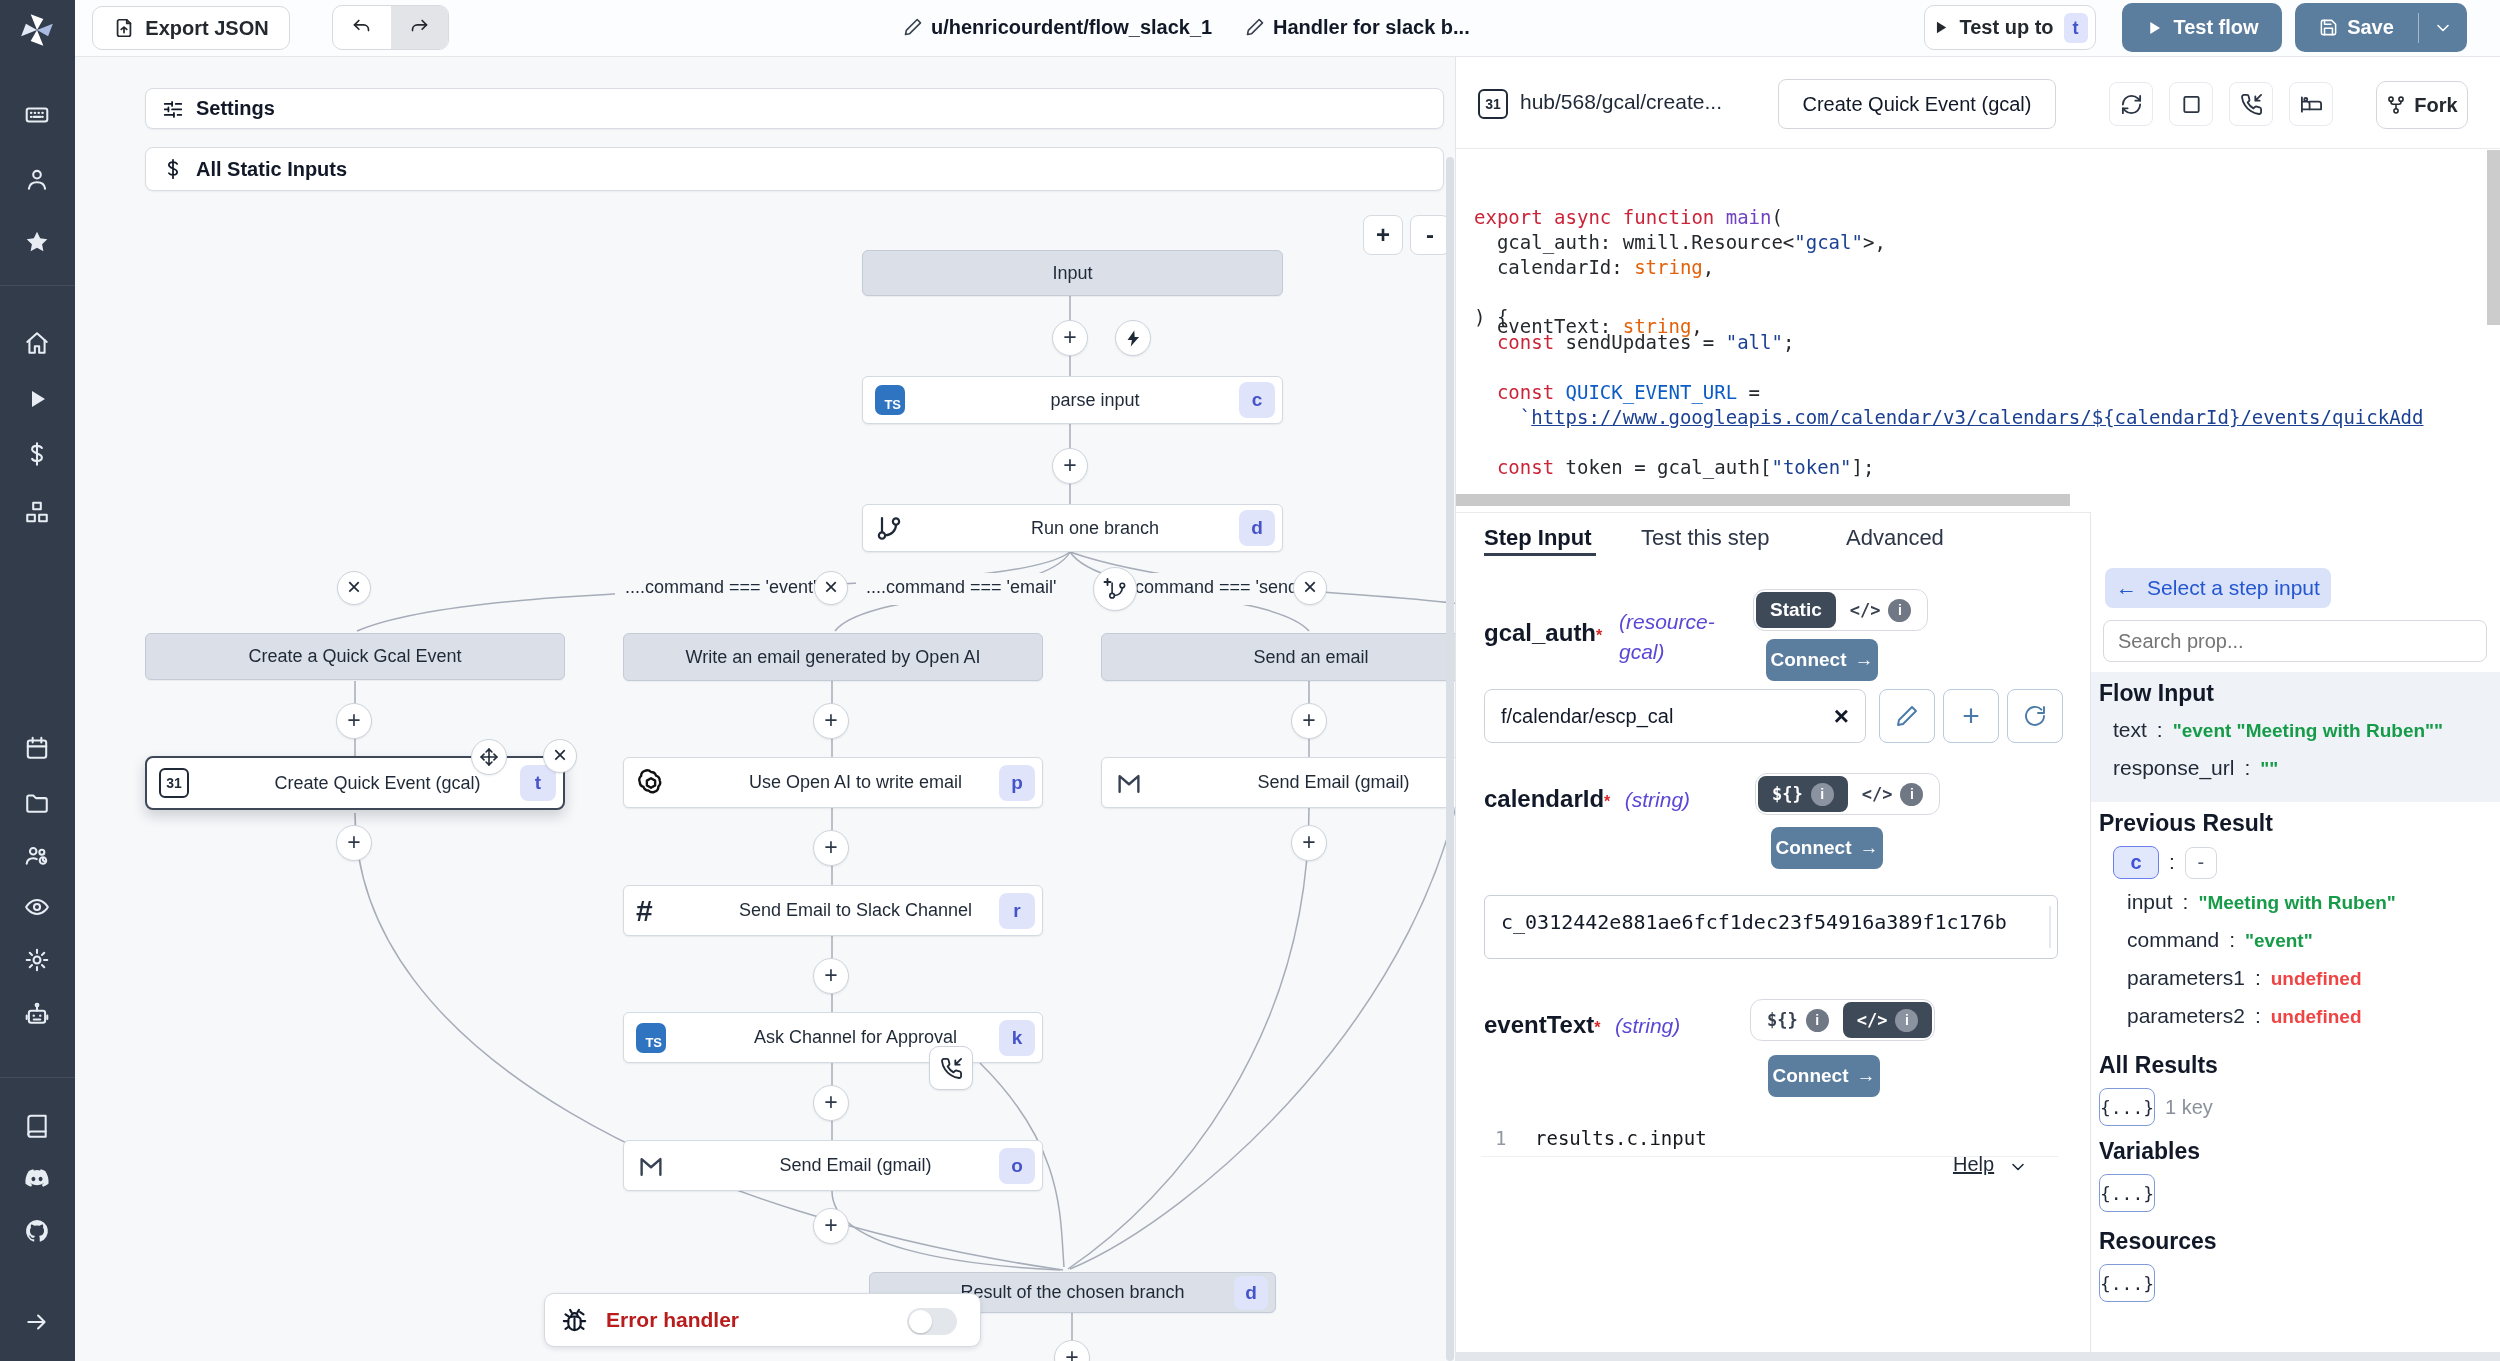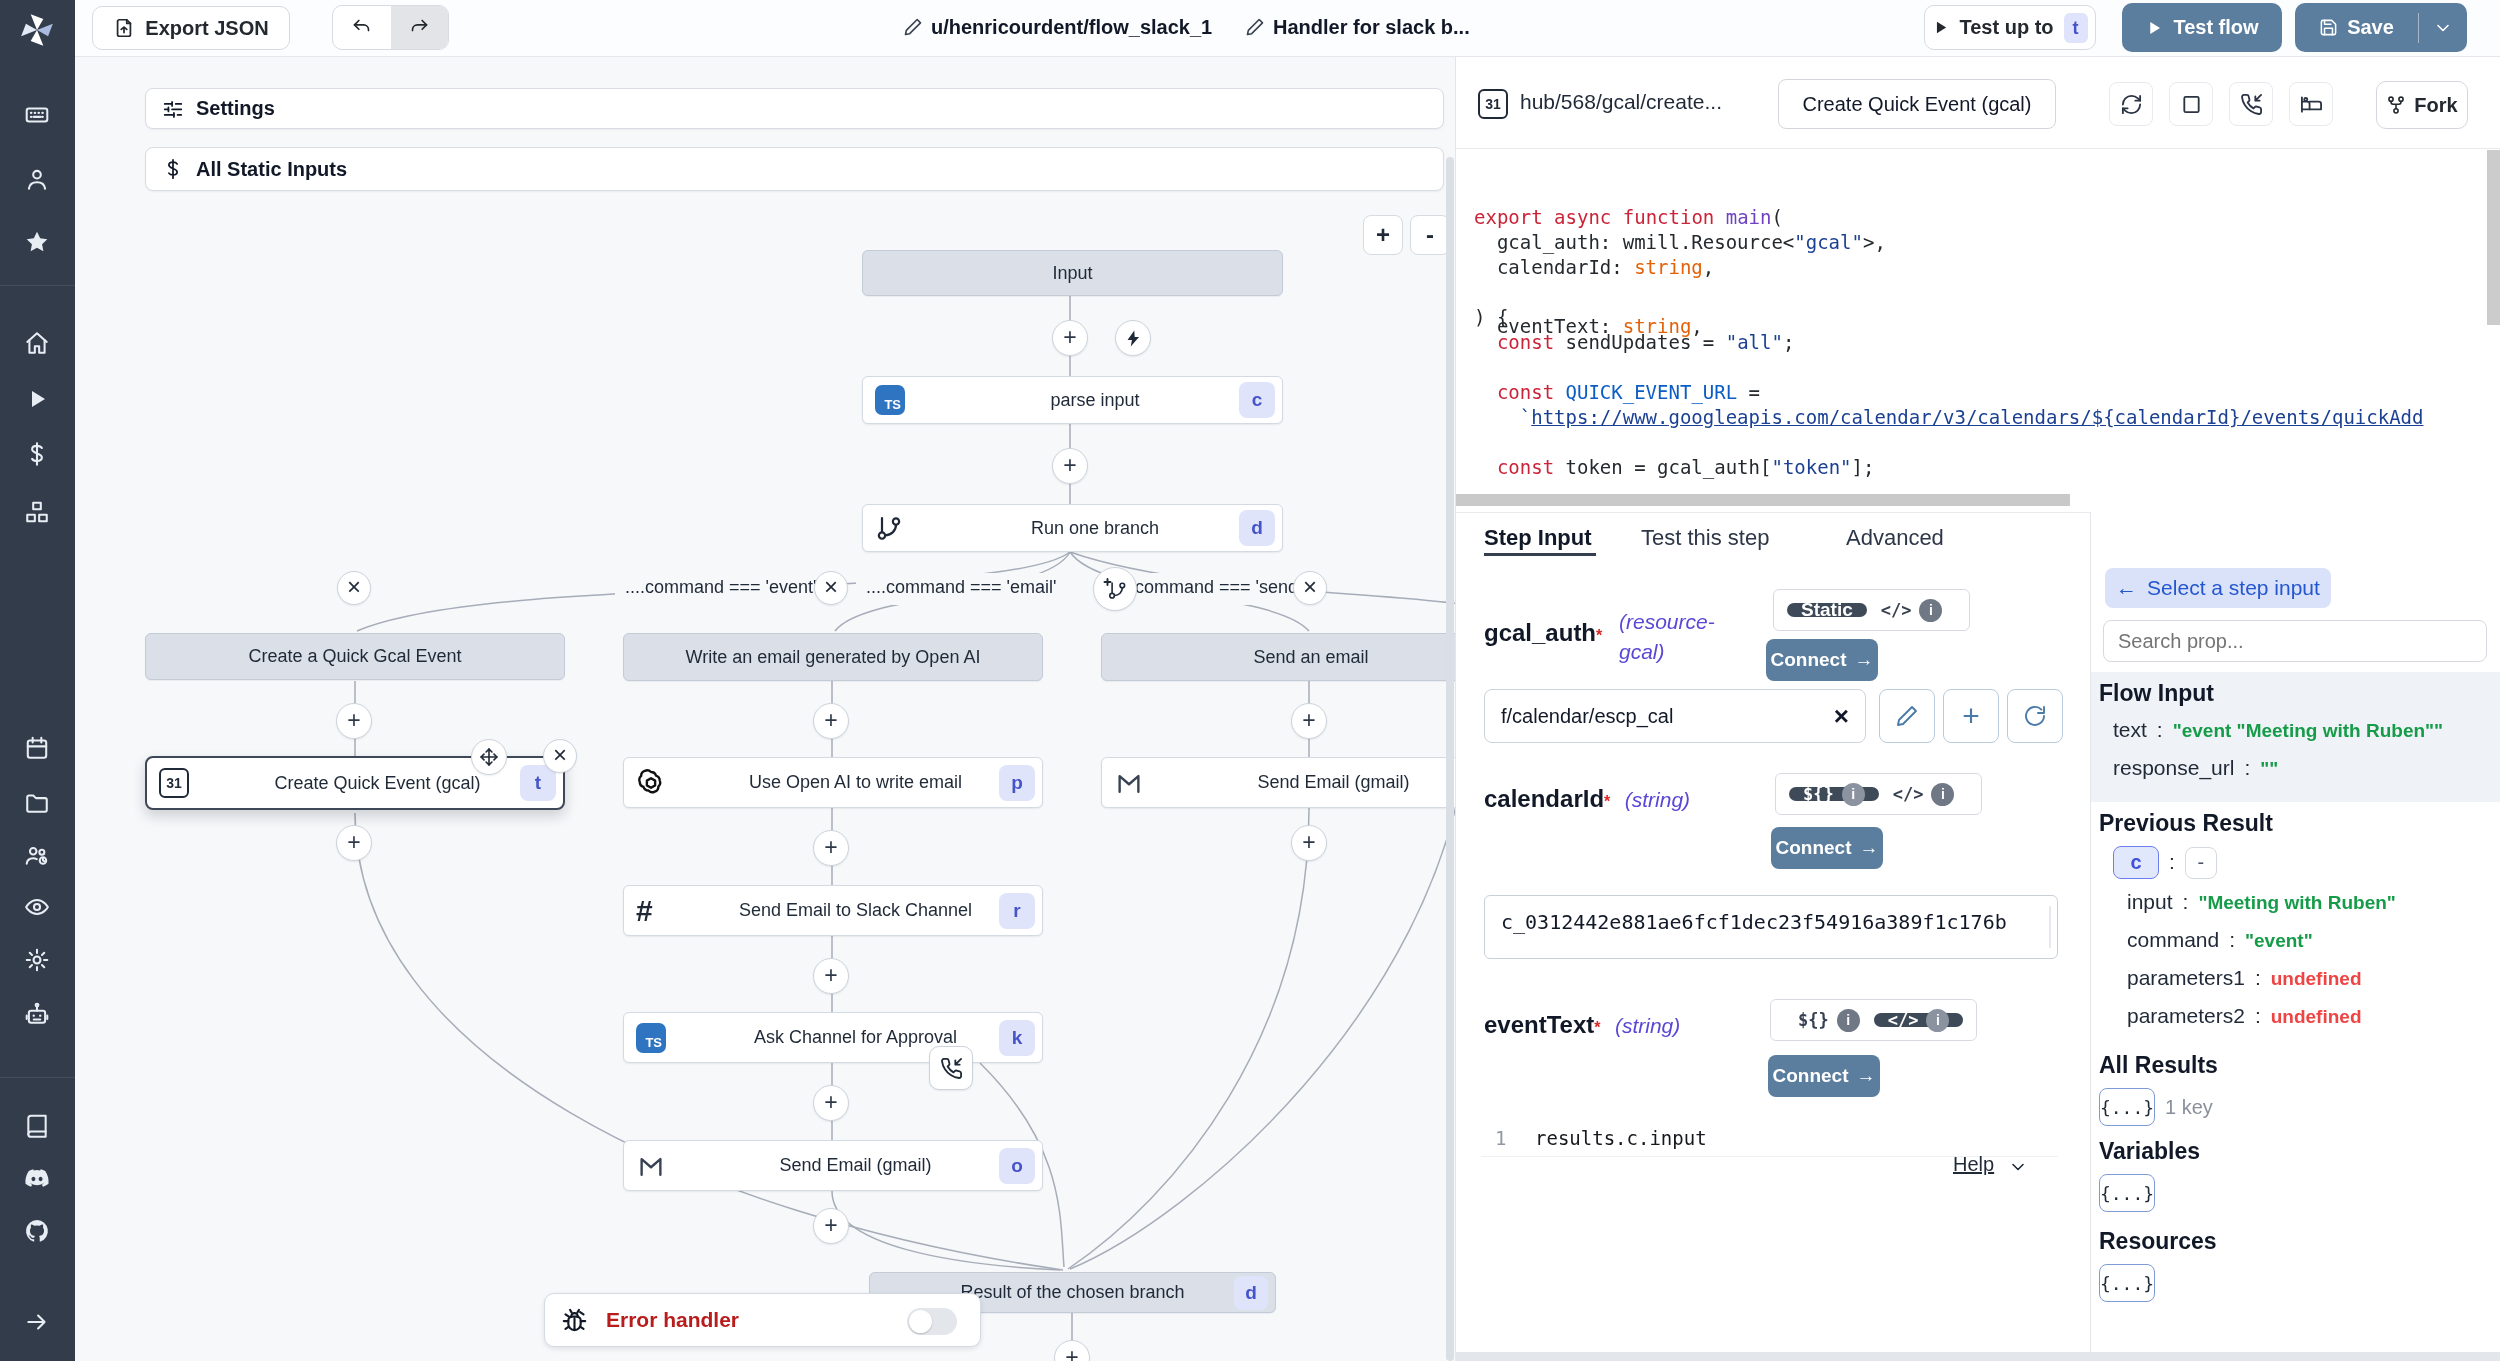--- a/index.html
+++ b/index.html
@@ -49,21 +49,21 @@
   #codepanel { left:1455px; top:57px; width:1045px; height:1304px; background:#fff; border-left:1px solid #e2e5ea; }
   .hdrbtn { position:absolute; width:44px; height:44px; top:25px; border:1px solid #e7eaee; border-radius:8px; background:#fff; display:flex; align-items:center; justify-content:center; color:#2b3442; cursor:pointer; }
   .codeline { position:absolute; left:18px; white-space:pre; font-family:"DejaVu Sans Mono", monospace; font-size:19px; line-height:25px; color:#24292e; }
   .tk-k { color:#cb2438; } .tk-s { color:#1b4093; } .tk-u { color:#1b4093; text-decoration:underline; }
   .tk-c { color:#0b5cc4; } .tk-t { color:#e36209; } .tk-f { color:#6f42c1; } .tk-d { color:#24292e; }
   .tab { position:absolute; font-size:22px; color:#2d3748; font-weight:500; cursor:pointer; }
   .tab.active { font-weight:700; color:#111827; }
   .flabel { font-size:24px; font-weight:700; color:#111827; }
   .req { color:#dc2626; font-weight:700; }
   .ftype { font-size:21px; font-style:italic; color:#5a47d6; }
-  .modesel { position:absolute; display:flex; background:#fff; border:1px solid #d7dbe1; border-radius:6px; padding:13px; cursor:pointer;margin-left:20px; }
+  .modesel { position:absolute; display:flex; background:#fff; border:1px solid #d7dbe1; border-radius:12px; padding:2px; cursor:pointer; }
   .seg { display:flex; align-items:center; justify-content:center; gap:8px; padding:0 14px; border-radius:8px; font-size:19px; font-weight:600; color:#374151; }
   .seg.dark { background:#3f4a59; color:#fff; }
   .info { width:23px; height:23px; border-radius:50%; background:#6f7884; color:#fff; font-size:14px; font-weight:700; text-align:center; line-height:23px; }
   .info::after { content:"i"; }
   .seg.dark .info { background:#8a939f; }
   .connect { position:absolute; background:#5b7e9f; color:#fff; border:none; border-radius:8px; font-size:19px; font-weight:600; display:flex; align-items:center; justify-content:center; gap:8px; cursor:pointer; font-family:inherit; }
   .iobtn { position:absolute; width:56px; height:54px; border:1px solid #b9cbdd; border-radius:8px; background:#fff; color:#4a7aa8; display:flex; align-items:center; justify-content:center; cursor:pointer; }
 
   
   #ctxpanel { left:2090px; top:512px; width:410px; height:849px; background:#fff; border-left:1px solid #e4e7ea; }

